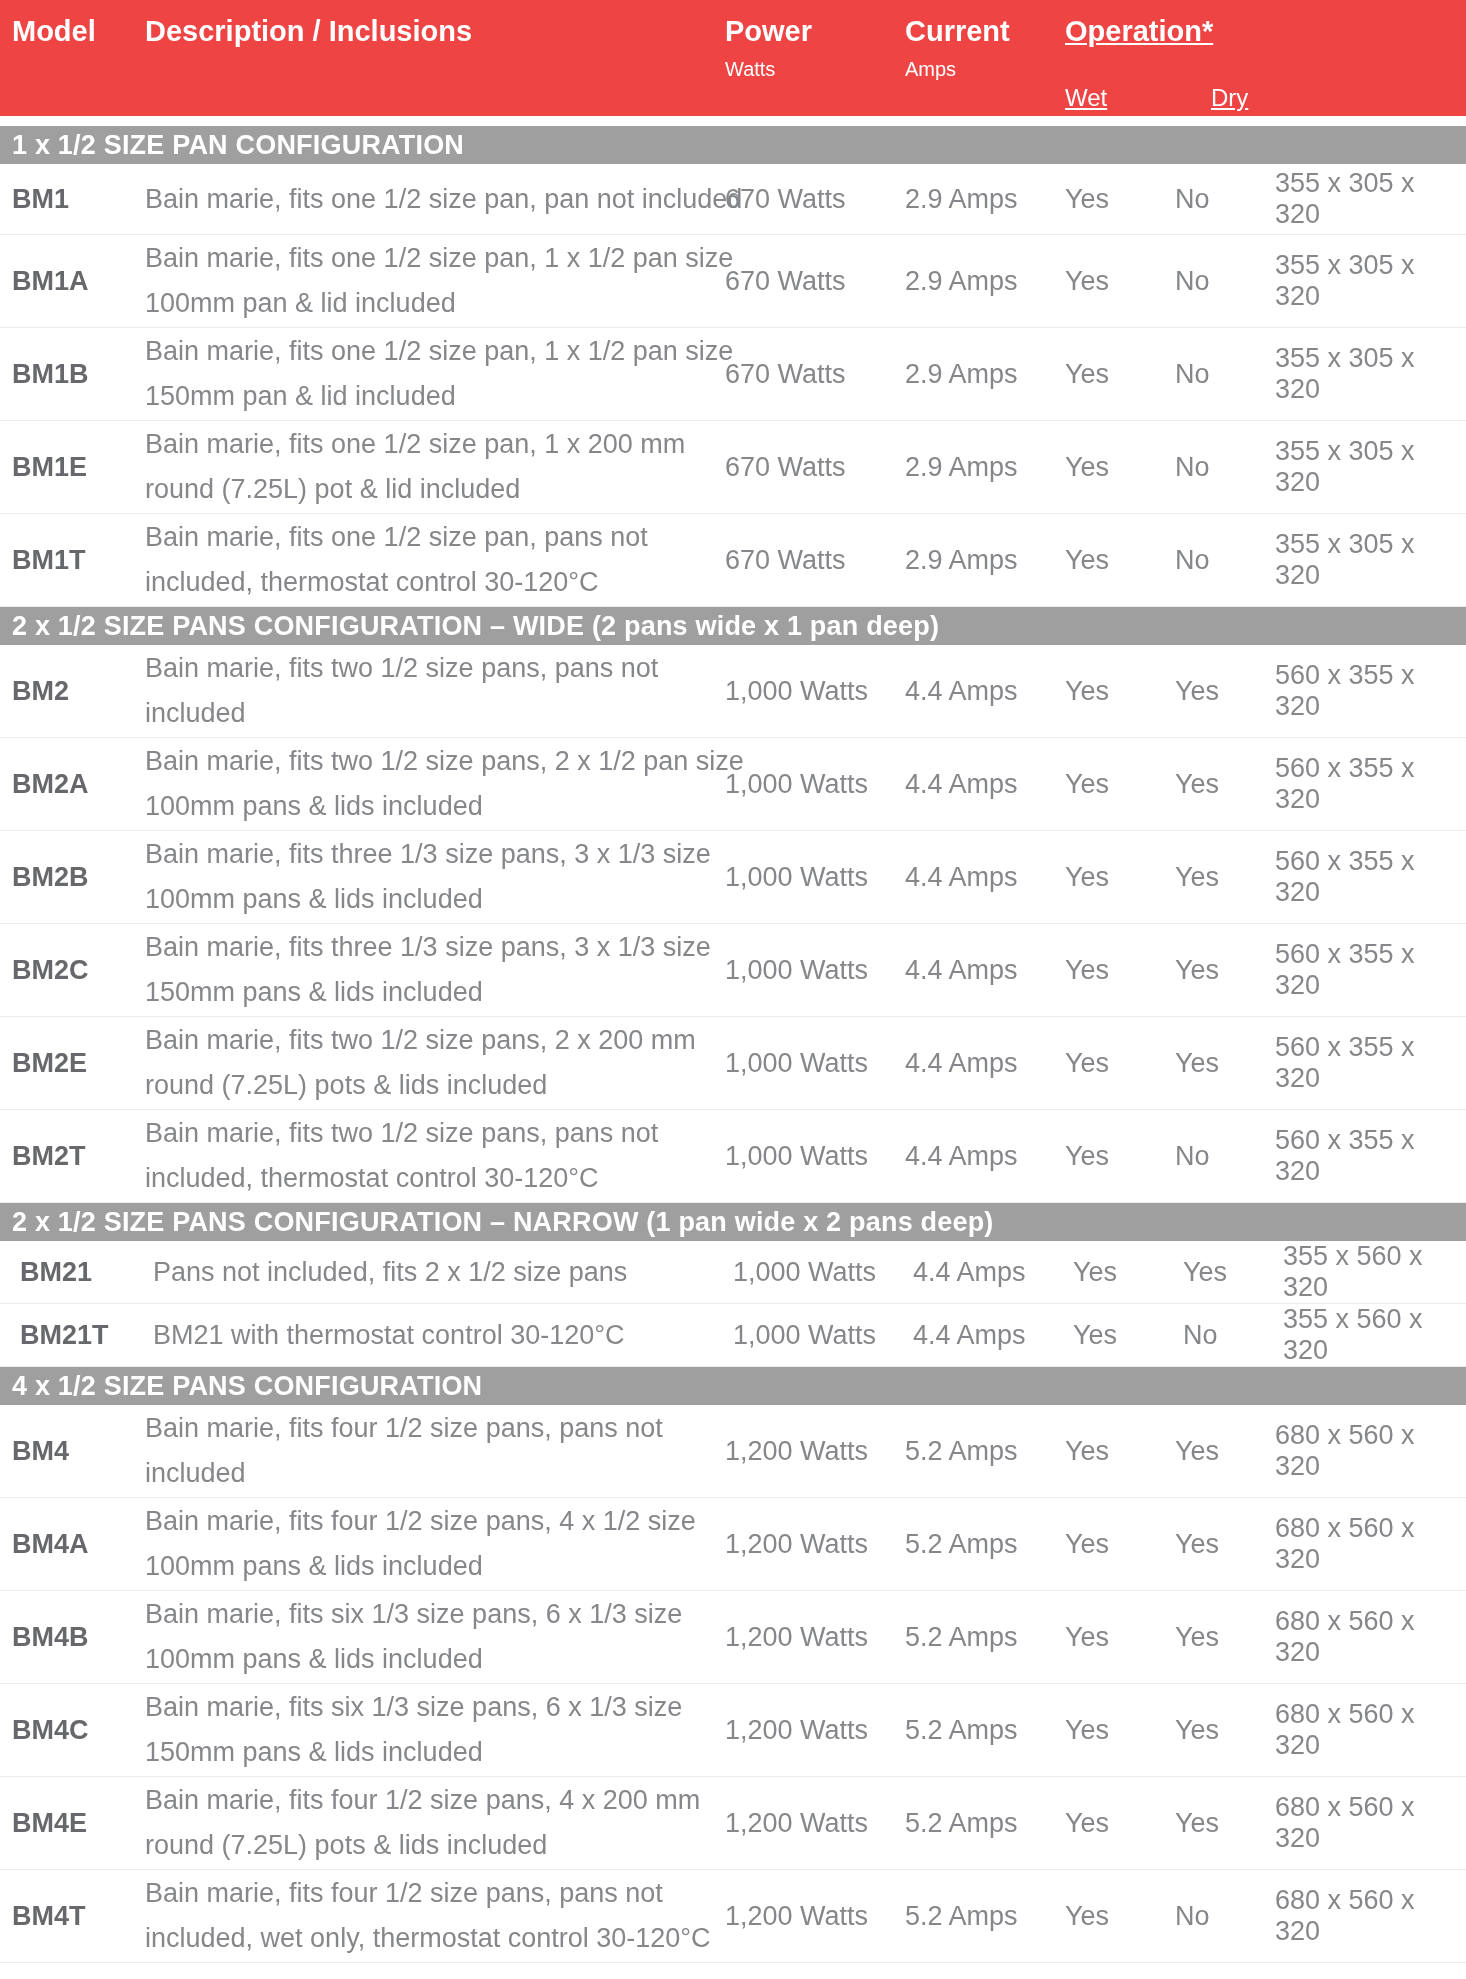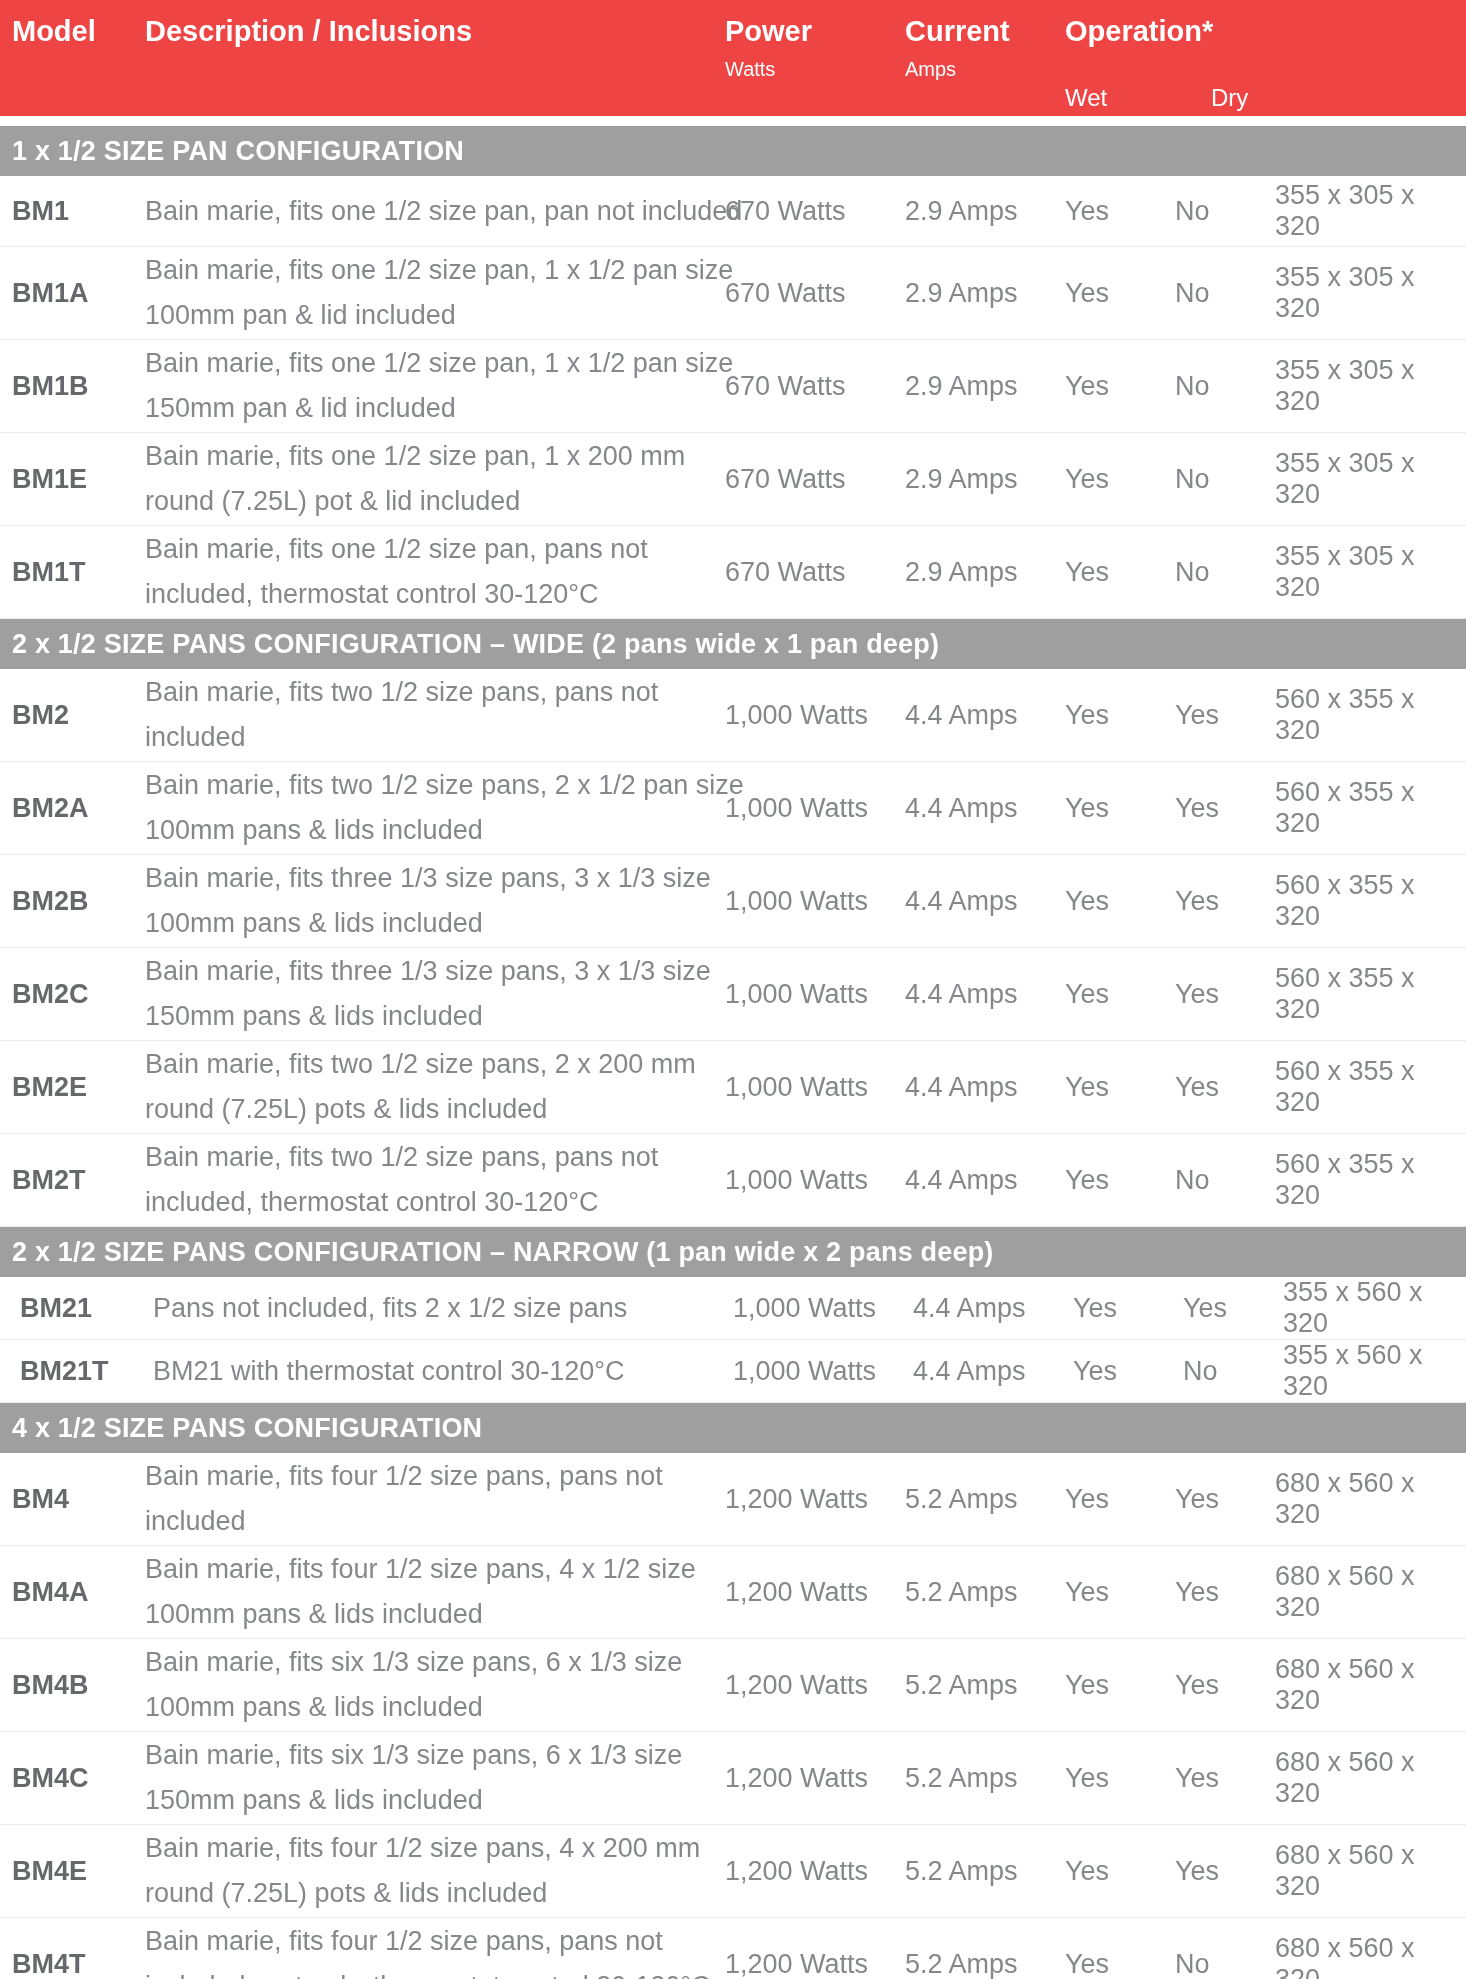--- a/index.html
+++ b/index.html
@@ -27,21 +27,21 @@
   .h-title { font-size:29px; font-weight:bold; line-height:34px; }
   .h-sub   { font-size:20px; line-height:30px; margin-top:6px; }
   .op-cell { grid-column:5 / span 2; }
   .wetdry  { display:grid; grid-template-columns:110px 100px; margin-top:22px;gap:36px; }
   .wetdry span { font-size:24px; }
 
   
   .section-bar {
     background:#9f9f9f;
     color:#ffffff;
-    height:50px;
+    height:38px;
     display:flex;
     align-items:center;
   }
   .section-bar .bar-label {
     font-size:27px;
     font-weight:bold;
     padding-left:12px;
     letter-spacing:0.2px;
   }
 
@@ -70,21 +70,21 @@
     <div class="h-title">Description / Inclusions</div>
   </div>
   <div class="cell">
     <div class="h-title">Power</div>
     <div class="h-sub">Watts</div>
   </div>
   <div class="cell">
     <div class="h-title">Current</div>
     <div class="h-sub">Amps</div>
   </div>
-  <div class="cell op-cell" style="padding-left:0;">
+  <div class="cell op-cell" style="padding-left:0;text-decoration:underline;">
     <div class="h-title" style="padding-left:12px;">Operation*</div>
     <div class="wetdry">
       <span class="cell">Wet</span>
       <span class="cell">Dry</span>
     </div>
   </div>
 </div>
 
 <div>
     <div class="section-bar">

